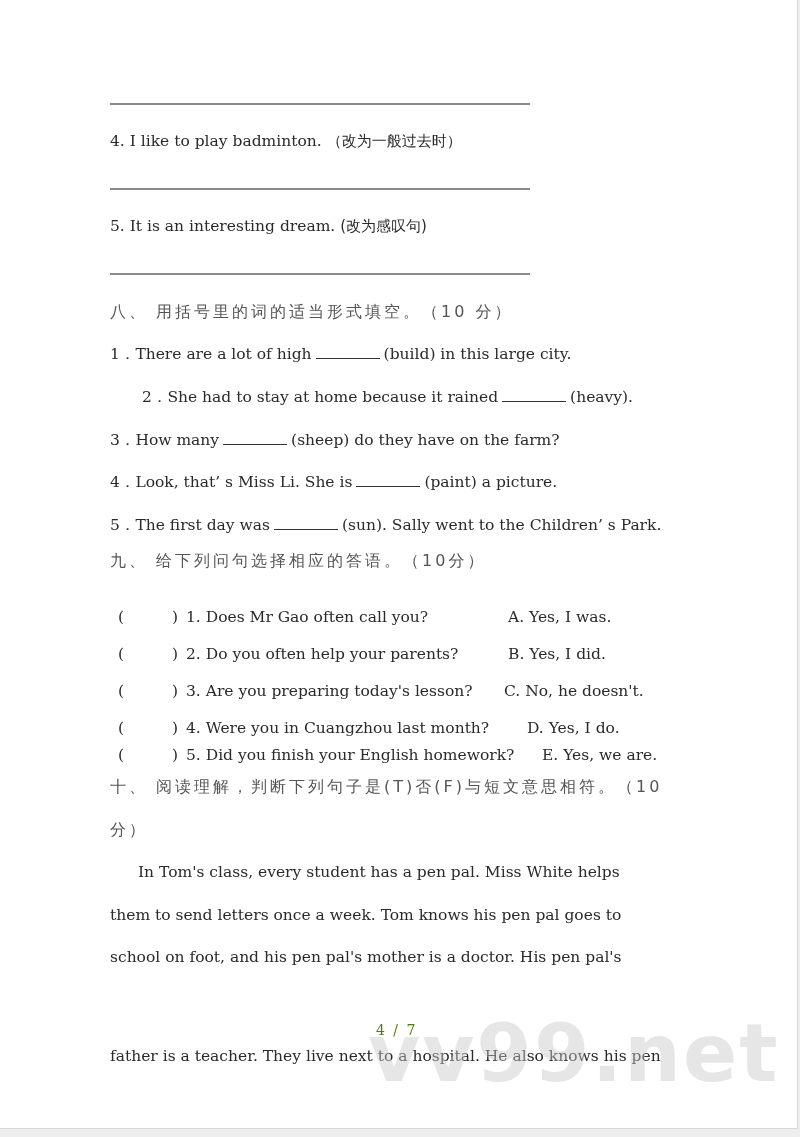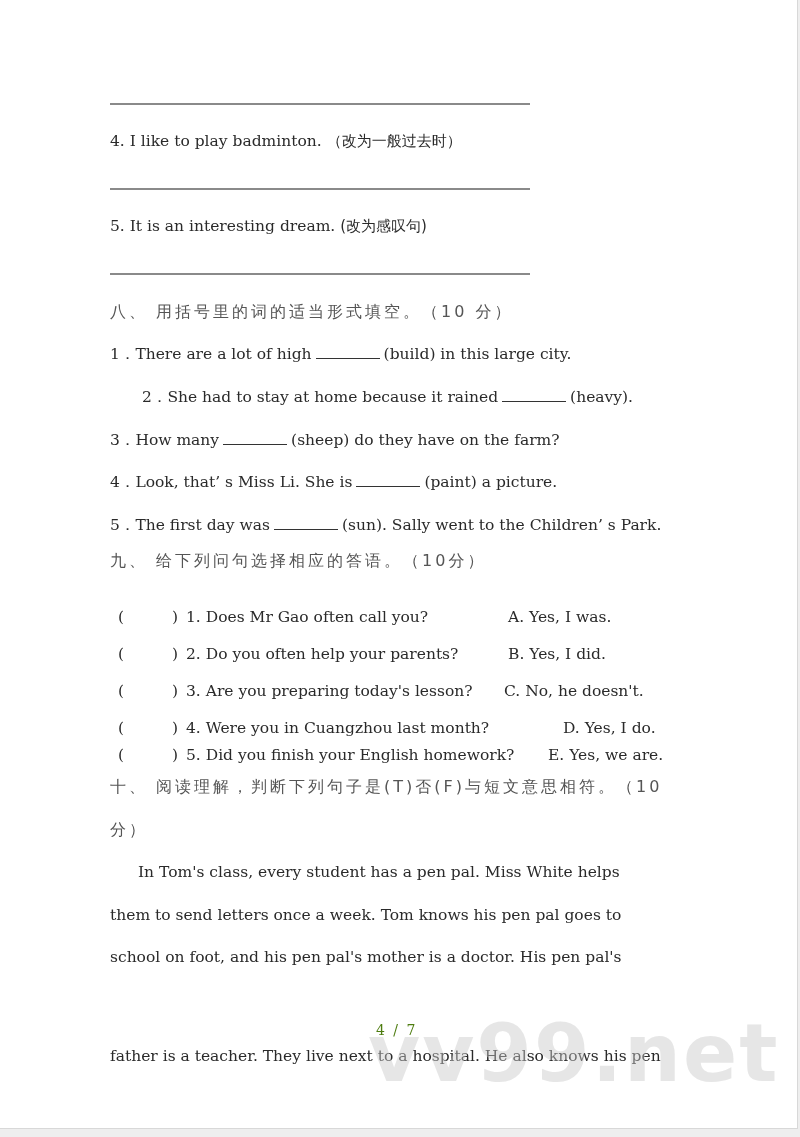--- a/index.html
+++ b/index.html
@@ -154,26 +154,26 @@
   <div class="answer-opt line" style="top:644px; left:508px;">B. Yes, I did.</div>
 
   <div class="match-row" style="top:681px;">
     <span class="paren-open">(</span><span class="paren-close">)</span><span class="question">3. Are you preparing today's lesson?</span>
   </div>
   <div class="answer-opt line" style="top:681px; left:504px;">C. No, he doesn't.</div>
 
   <div class="match-row" style="top:718px;">
     <span class="paren-open">(</span><span class="paren-close">)</span><span class="question">4. Were you in Cuangzhou last month?</span>
   </div>
-  <div class="answer-opt line" style="top:718px; left:527px;margin-left:36px;">D. Yes, I do.</div>
+  <div class="answer-opt line" style="top:718px; left:527px;">D. Yes, I do.</div>
 
   <div class="match-row" style="top:745px;">
     <span class="paren-open">(</span><span class="paren-close">)</span><span class="question">5. Did you finish your English homework?</span>
   </div>
-  <div class="answer-opt line" style="top:745px; left:542px;margin-left:6px;">E. Yes, we are.</div>
+  <div class="answer-opt line" style="top:745px; left:542px;">E. Yes, we are.</div>
 
   <div class="section-title" style="top:777px;">十、 阅读理解，判断下列句子是(T)否(F)与短文意思相符。（10</div>
   <div class="section-title" style="top:820px;">分）</div>
 
   <div class="para" style="top:862px; left:138px;">In Tom's class, every student has a pen pal. Miss White helps</div>
   <div class="para" style="top:905px;">them to send letters once a week. Tom knows his pen pal goes to</div>
   <div class="para" style="top:947px;">school on foot, and his pen pal's mother is a doctor. His pen pal's</div>
   <div class="para" style="top:1046px;">father is a teacher. They live next to a hospital. He also knows his pen</div>
 
   <div class="watermark">vv99.net</div>

